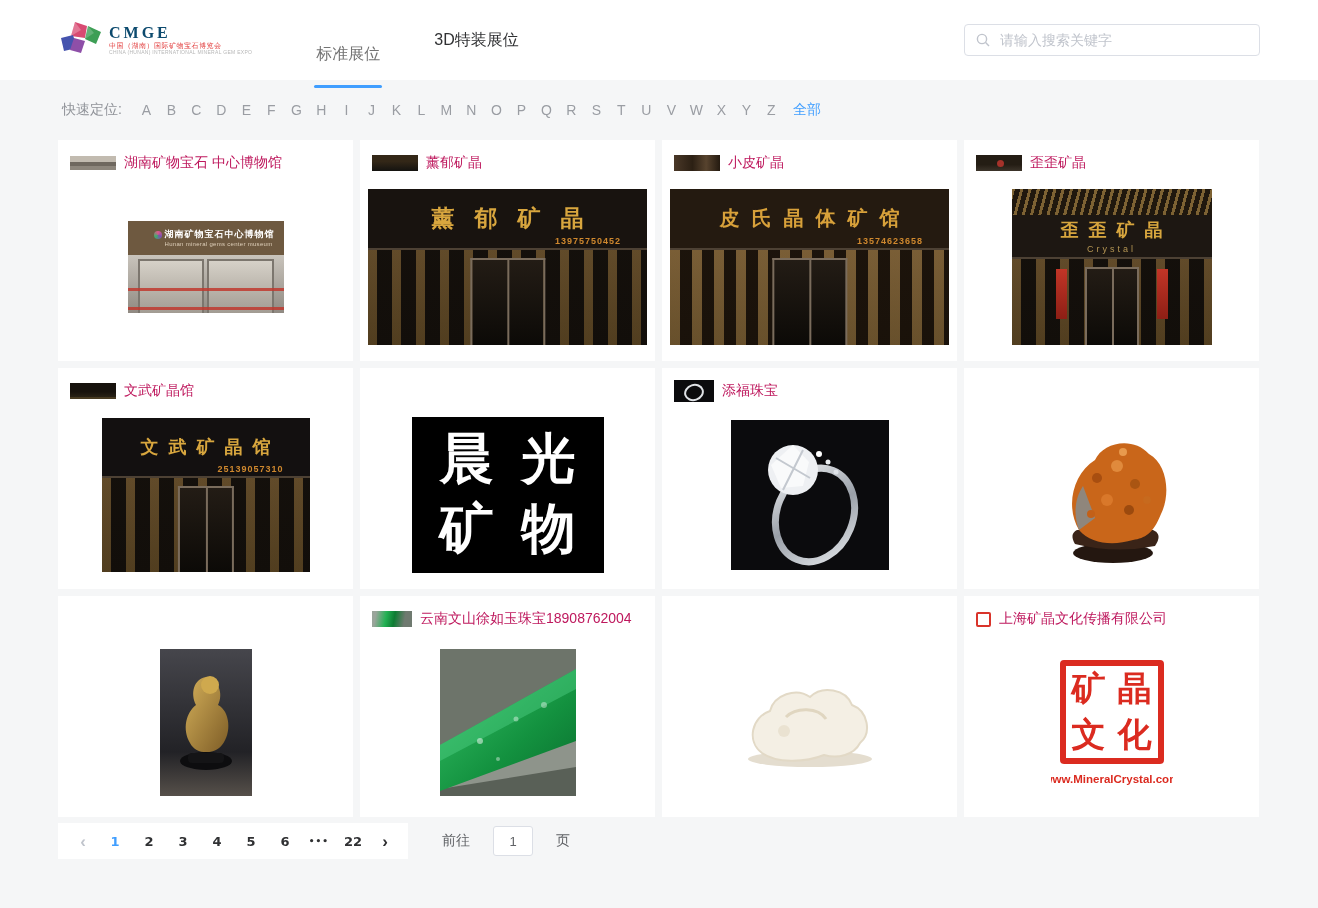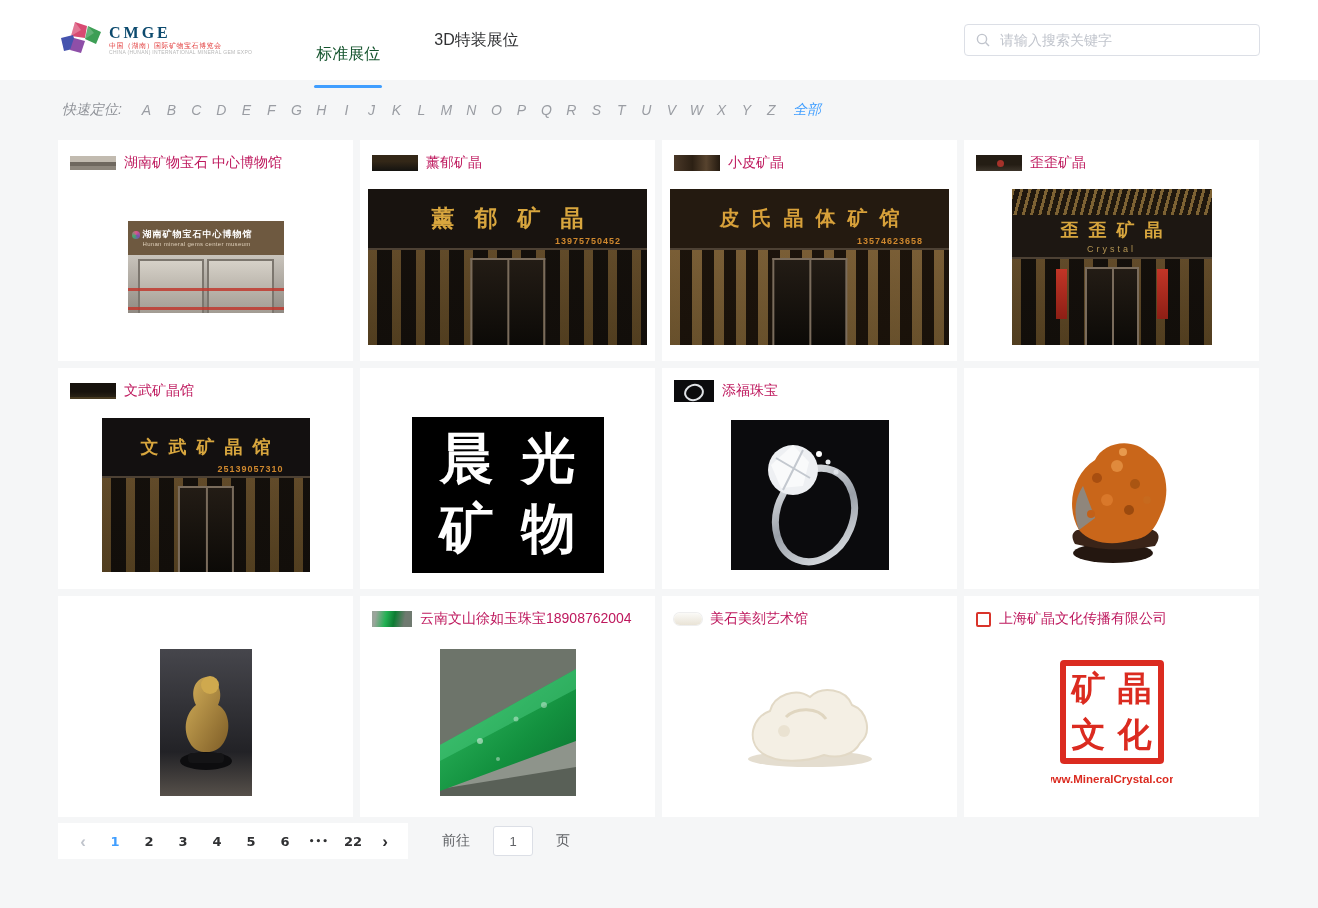--- a/index.html
+++ b/index.html
@@ -11,32 +11,32 @@
           display:flex;align-items:center;box-sizing:border-box;padding:0 58px;z-index:2;}
   .logo{display:flex;align-items:center;gap:5px;}
   .logo-txt{display:flex;flex-direction:column;line-height:1.15;}
   .logo-cmge{font-family:Liberation Serif, serif;font-size:16px;font-weight:bold;
              color:#0c4a6e;letter-spacing:3px;}
   .logo-cn{font-size:7px;color:#e23d3d;letter-spacing:.5px;}
   .logo-en{font-size:5px;color:#b7b7b7;letter-spacing:.3px;}
   .tabs{display:flex;margin-left:62px;height:80px;}
   .tab{position:relative;font-size:16px;color:#303133;display:flex;align-items:center;
        padding:0 2px;margin-right:50px;cursor:pointer;}
-  .tab.active{color:#14532d;margin-top:28px;}
+  .tab.active{color:#737373;margin-top:28px;}
   .tab.active::after{content:"";position:absolute;left:0;right:0;top:57px;height:3px;
                      border-radius:2px;background:#409eff;}
   .searchbox{margin-left:auto;width:272px;height:30px;border:1px solid #dcdfe6;border-radius:4px;
              background:#fff;display:flex;align-items:center;padding:0 11px;gap:8px;}
   .searchbox input{border:none;outline:none;flex:1;font-size:14px;color:#606266;
                    font-family:inherit;background:transparent;}
   .searchbox input::placeholder{color:#c0c4cc;}
 
   
   .quicknav{position:absolute;top:80px;left:0;width:100%;height:60px;display:flex;
-            align-items:center;padding-left:62px;box-sizing:border-box;font-size:14px;font-style:italic;}
+            align-items:center;padding-left:62px;box-sizing:border-box;font-size:14px;}
   .qn-label{color:#909399;margin-right:12px;}
   .qn-letters{display:inline-flex;}
   .qn-letter{display:inline-block;width:25px;text-align:center;color:#9a9da3;cursor:pointer;}
   .qn-all{color:#409eff;margin-left:9px;cursor:pointer;}
 
   
   .grid{position:absolute;top:140px;left:58px;width:1202px;display:grid;
         grid-template-columns:repeat(4,295px);grid-auto-rows:221px;gap:7px;}
   .card{background:#fff;position:relative;overflow:hidden;cursor:pointer;}
   .card-head{display:flex;align-items:center;height:26px;padding:10px 12px 0;}
@@ -93,21 +93,21 @@
   .sf-door{position:absolute;left:50%;top:8px;bottom:0;width:27%;transform:translateX(-50%);
            border:2px solid #7a6c5c;border-bottom:none;background:linear-gradient(#231c15,#0c0a07);box-sizing:border-box;}
   .sf-door::after{content:"";position:absolute;left:50%;top:0;bottom:0;width:2px;background:#7a6c5c;}
   .sf-banner{position:absolute;top:10px;bottom:26px;width:11px;background:linear-gradient(#c23527,#8e1f15);}
   .sf-banner.left{left:22%;}
   .sf-banner.right{right:22%;}
 
   
   .museum{display:flex;flex-direction:column;background:#fff;}
   .mf-sign{height:34px;flex:none;background:#6e5940;display:flex;flex-direction:column;
-           justify-content:center;padding-left:4px;}
+           justify-content:center;padding-left:26px;}
   .mf-cn{color:#fff;font-size:9px;font-weight:bold;letter-spacing:1px;display:flex;align-items:center;gap:3px;}
   .mf-cn::before{content:"";width:8px;height:8px;border-radius:50%;
                  background:conic-gradient(#e0558a,#7a4fb0,#3fae6a,#e0558a);flex:none;}
   .mf-en{color:#decfb9;font-size:6px;margin-left:11px;letter-spacing:.3px;}
   .mf-doors{flex:1;position:relative;background:linear-gradient(#c9c4bc,#908a82);
             display:flex;gap:3px;padding:4px 10px 0;box-sizing:border-box;}
   .mf-panel{flex:1;background:linear-gradient(#d6d1c8,#a29c93);border:2px solid #7c766e;border-bottom:none;}
   .mf-doors::after{content:"";position:absolute;left:0;right:0;top:58%;height:3px;background:#c0392f;opacity:.85;z-index:1;}
   .mf-doors::before{content:"";position:absolute;left:0;right:0;top:90%;height:3px;background:#c0392f;opacity:.85;z-index:1;}
 
@@ -392,24 +392,20 @@
             <path d="M0,96 L136,20 L136,92 L0,142 Z" fill="url(#jg9)"></path>
             <path d="M0,96 L136,20 L136,40 L0,112 Z" fill="#50d184" opacity=".45"></path>
             <circle cx="40" cy="92" r="3" fill="#fff" opacity=".5"></circle>
             <circle cx="76" cy="70" r="2.5" fill="#fff" opacity=".4"></circle>
             <circle cx="104" cy="56" r="3" fill="#fff" opacity=".4"></circle>
             <circle cx="58" cy="110" r="2" fill="#fff" opacity=".4"></circle>
           </svg></div>
       </div>
     </div>
     <div class="card">
-      <div class="card-head">
-        <div class="thumb t-jade-white"></div>
-        <div class="card-title">美石美刻艺术馆</div>
-      </div>
       <div class="card-body">
         <div class="bimg" style="width: 168px; height: 92px;"><svg width="168" height="92" viewBox="0 0 168 92">
             <rect width="168" height="92" fill="#ffffff"></rect>
             <ellipse cx="84" cy="82" rx="62" ry="8" fill="#e4ddcf"></ellipse>
             <path d="M36,76 C20,64 26,40 44,34 C48,18 70,10 84,20 C96,8 120,12 126,28 C142,34 146,56 134,66 C128,78 112,82 98,78 C78,86 50,86 36,76 Z" fill="#f4efe4" stroke="#e2d9c6" stroke-width="2"></path>
             <path d="M60,40 C70,30 92,30 100,42" stroke="#e0d6c0" stroke-width="3" fill="none"></path>
             <circle cx="58" cy="54" r="6" fill="#eae2d1"></circle>
           </svg></div>
       </div>
     </div>

